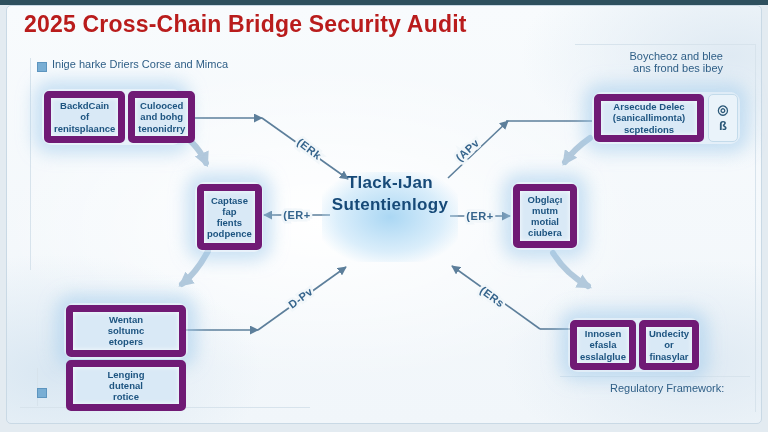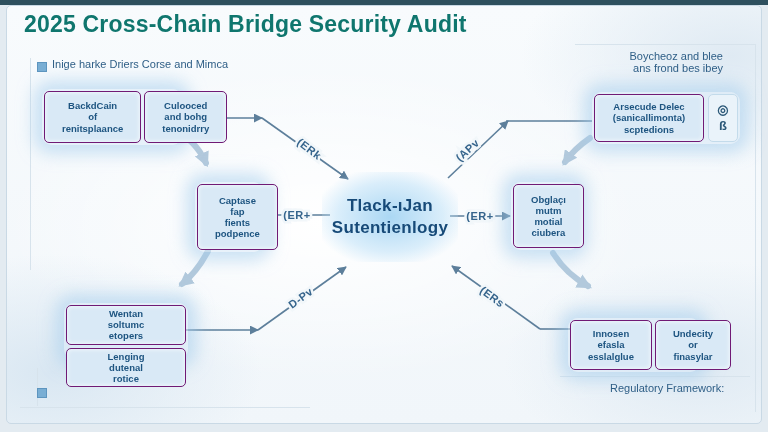--- a/index.html
+++ b/index.html
@@ -6,38 +6,38 @@
   .stage{position:relative;width:768px;height:432px;overflow:hidden;background:#e3ebf1;}
   .topbar{position:absolute;top:0;left:0;width:768px;height:5px;background:#2e505e;z-index:5;}
   .panel{position:absolute;left:6px;top:5px;width:754px;height:417px;border:1px solid #c9d9e5;border-radius:5px;
     background:
       radial-gradient(ellipse 300px 170px at 6% 88%, #d9e7f2 0%, rgba(217,231,242,0) 70%),
       radial-gradient(ellipse 300px 160px at 96% 12%, #dfeaf3 0%, rgba(223,234,243,0) 70%),
       radial-gradient(ellipse 280px 150px at 92% 86%, #dfeaf3 0%, rgba(223,234,243,0) 70%),
       radial-gradient(ellipse 430px 210px at 42% 52%, #ffffff 0%, rgba(255,255,255,0) 75%),
       linear-gradient(180deg,#f8fbfd 0%,#f1f6fa 100%);
     z-index:0;}
-  .title{position:absolute;left:24px;top:11px;font-size:23px;font-weight:bold;color:#0f766e;letter-spacing:.2px;z-index:4;}
+  .title{position:absolute;left:24px;top:11px;font-size:23px;font-weight:bold;color:#b91c1c;letter-spacing:.2px;z-index:4;}
   .rule{position:absolute;background:#d7e3ec;z-index:1;}
   .legend{position:absolute;font-size:11px;color:#2e5e86;z-index:4;white-space:pre-line;}
   .bullet{position:absolute;width:8px;height:8px;background:#79aed4;border:1px solid #5d95bf;z-index:4;}
   .edges{position:absolute;left:0;top:0;z-index:2;pointer-events:none;}
   .edge-label{fill:#35648c;font-size:11px;font-weight:bold;letter-spacing:.5px;
     paint-order:stroke;stroke:#f2f7fa;stroke-width:5px;text-anchor:middle;}
   .group{position:absolute;display:flex;gap:3px;border-radius:10px;padding:2px;z-index:3;
     background:rgba(216,234,248,.55);box-shadow:0 0 16px 9px rgba(165,206,236,.55);}
-  .node{background:#d9e9f6;border:1px solid #701a75;border-radius:5px;color:#1d5480;font-size:9.5px;
+  .node{background:#d9e9f6;border:7px solid #701a75;border-radius:5px;color:#1d5480;font-size:9.5px;
     font-weight:bold;line-height:1.18;white-space:pre-line;display:flex;align-items:center;justify-content:center;
-    text-align:center;flex:1;padding:2px 17px;box-shadow:inset 0 0 5px rgba(255,255,255,.85);}
+    text-align:center;flex:1;padding:2px 3px;box-shadow:inset 0 0 5px rgba(255,255,255,.85);}
   .icon-box{background:#eaf3fa;border:1px solid #c3dbeb;border-radius:5px;width:28px;display:flex;flex-direction:column;
     align-items:center;justify-content:center;gap:1px;color:#2a5777;font-weight:bold;}
   .glyph{font-size:13px;line-height:1.1;}
   .center-glow{position:absolute;left:322px;top:172px;width:136px;height:90px;border-radius:18px;z-index:3;
     background:radial-gradient(ellipse at center, rgba(166,213,243,.95) 0%, rgba(190,225,248,.55) 55%, rgba(210,235,250,0) 80%);
-    display:flex;align-items:center;justify-content:center;}
+    display:flex;justify-content:center;}
   .center-text{font-size:17px;font-weight:bold;color:#174a78;text-align:center;white-space:pre-line;line-height:1.3;letter-spacing:.3px;}
 </style>
 </head>
 <body>
 
 <div class="stage">
   <div class="panel"></div>
   <div class="topbar"></div>
 
   <div class="title">2025 Cross-Chain Bridge Security Audit</div>

